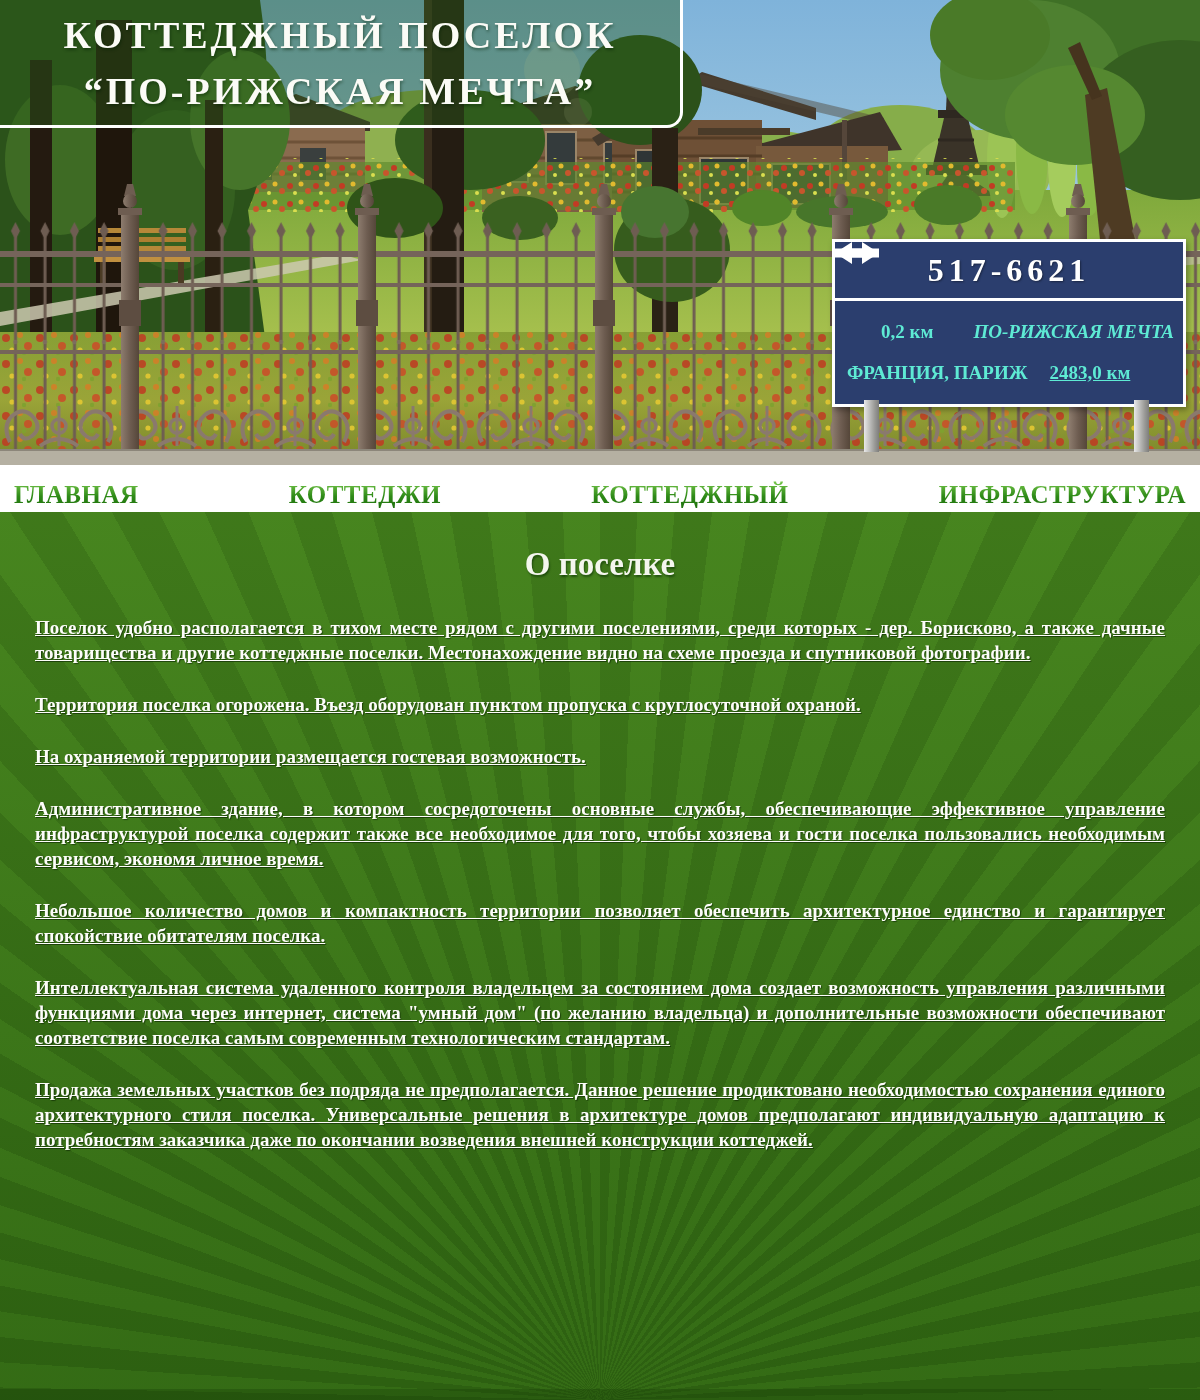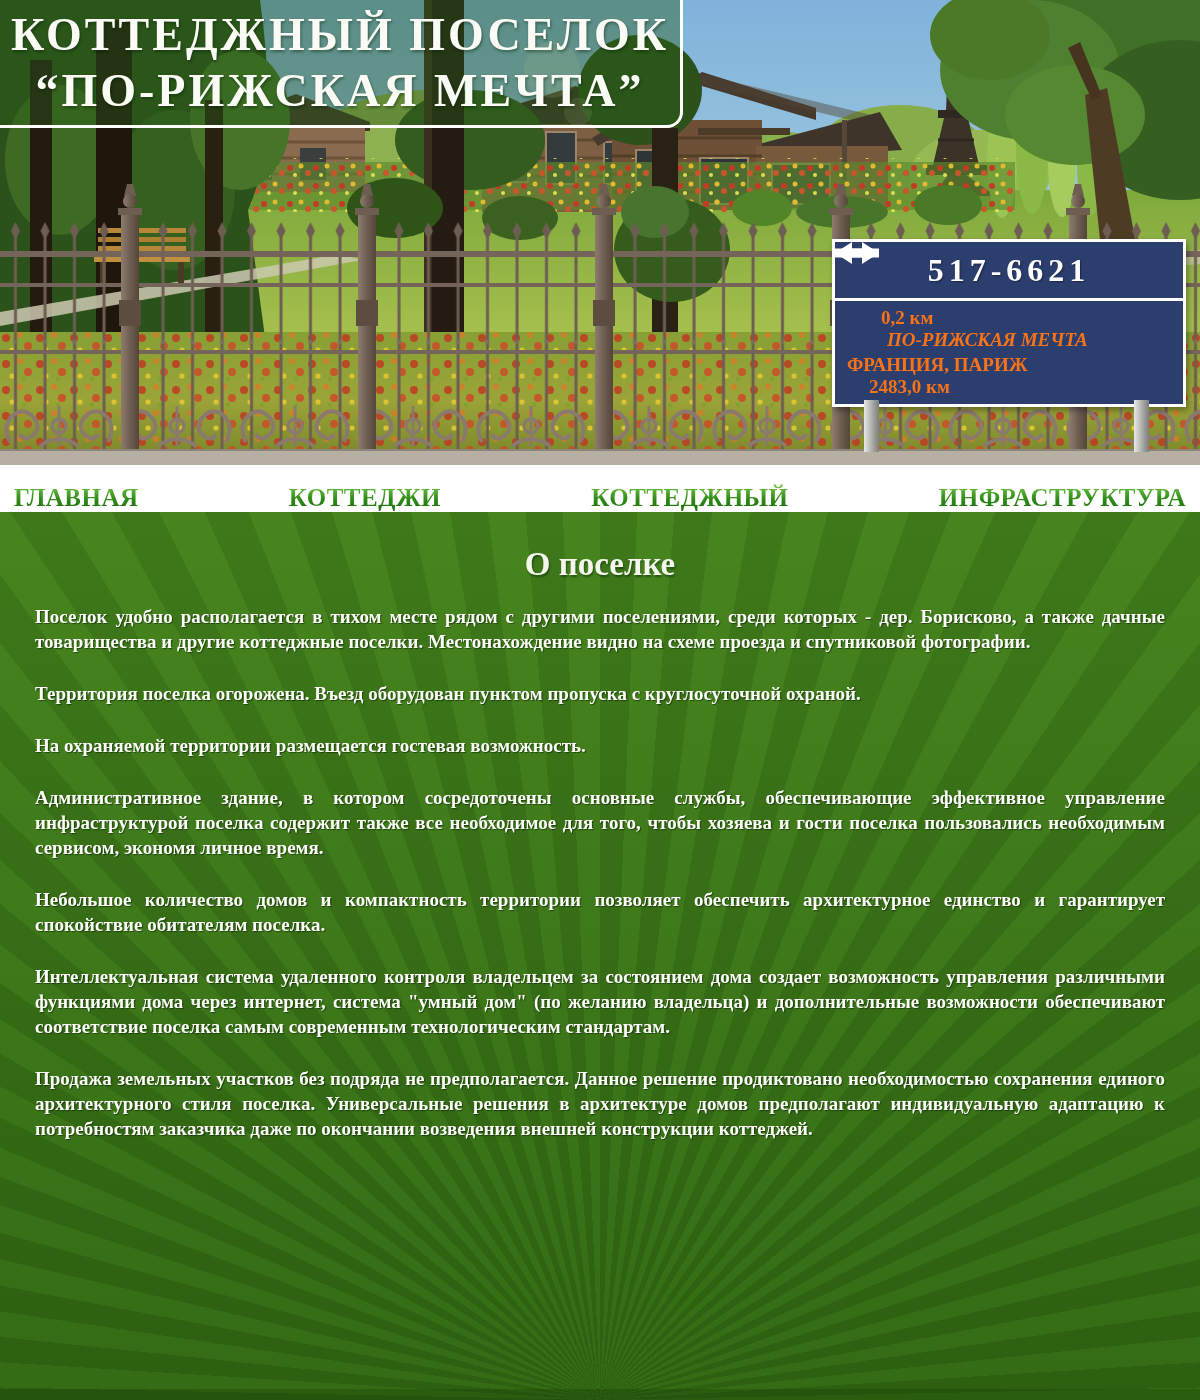--- a/index.html
+++ b/index.html
@@ -16,55 +16,55 @@
 
   .banner{
     position:absolute;left:0;top:0;width:680px;height:125px;
     background:rgba(42,92,26,0.42);
     border-right:3px solid #ffffff;border-bottom:3px solid #ffffff;
     border-bottom-right-radius:16px;
     display:flex;flex-direction:column;justify-content:center;align-items:center;
     box-sizing:content-box;cursor:pointer;
   }
   .banner-line{
-    color:#fbfbf6;font-weight:bold;font-size:46px;line-height:56px;
+    color:#fbfbf6;font-weight:bold;font-size:38px;line-height:56px;
     letter-spacing:3px;white-space:nowrap;
     text-shadow:1px 2px 3px rgba(0,30,0,0.45);
   }
 
   .sign{
     position:absolute;left:832px;top:239px;width:348px;
     background:#2b3e6e;border:3px solid #ffffff;
     box-shadow:2px 3px 6px rgba(0,0,0,0.35);
   }
   .sign-phone{
     height:56px;display:flex;align-items:center;justify-content:center;
     color:#ffffff;font-weight:bold;font-size:32px;letter-spacing:5px;
     border-bottom:3px solid #ffffff;
     text-shadow:1px 1px 2px rgba(0,0,0,0.4);
   }
   .sign-rows{height:99px;display:flex;flex-direction:column;justify-content:space-evenly;padding:2px 12px;}
-  .sign-row{display:flex;align-items:flex-start;color:#f97316;font-weight:bold;font-size:19px;white-space:nowrap;flex-direction:column;}
+  .sign-row{display:flex;align-items:flex-start;color:#5eead4;font-weight:bold;font-size:19px;white-space:nowrap;}
   .sign-row .arrow{width:44px;height:22px;flex:0 0 auto;}
   .sign-row.r1 .dist{margin-left:34px;}
   .sign-row.r1 .dest{margin-left:40px;font-style:italic;}
-  .sign-row.r2 .dist{margin-left:22px;}
+  .sign-row.r2 .dist{margin-left:22px;text-decoration:underline;}
   .sign-row.r2 .arrow{margin-left:auto;}
   .sign-post{
     position:absolute;top:400px;width:15px;height:52px;
     background:linear-gradient(90deg,#e8e8e8,#9b9b98 70%,#7e7e7c);
   }
   .sign-post.left{left:864px;}
   .sign-post.right{left:1134px;}
 
   
   .nav{
     width:1200px;height:47px;background:#ffffff;
-    display:flex;align-items:flex-end;justify-content:space-between;
-    padding:0 14px;box-sizing:border-box;
+    display:flex;align-items:flex-start;justify-content:space-between;
+    padding:16px 14px;box-sizing:border-box;
   }
   .nav a{
     text-decoration:none;font-weight:bold;font-size:25px;letter-spacing:0.5px;
     color:#2f8b1b;
     background:linear-gradient(180deg,#79c94d 0%,#2e8a17 55%,#1d6e0c 100%);
     -webkit-background-clip:text;background-clip:text;
     -webkit-text-fill-color:transparent;
     cursor:pointer;white-space:nowrap;
   }
 
@@ -75,24 +75,25 @@
     background:
       linear-gradient(180deg, rgba(150,220,80,0.10) 0%, rgba(0,25,0,0.16) 100%),
       repeating-conic-gradient(from 180deg at 50% 100%, #3e7b19 0deg 2.4deg, #356d14 2.4deg 4.8deg);
   }
   .content h1{
     margin:0;padding:34px 0 16px 0;
     text-align:center;color:#f4f6ee;font-size:33px;font-weight:bold;
     text-shadow:1px 2px 2px rgba(0,35,0,0.5);
   }
   .content p{
-    margin:5px 0 27px 0;
+    margin:16px 0 27px 0;
     color:#fdfdfa;font-weight:bold;font-size:19px;line-height:25px;
     text-align:justify;
     text-shadow:1px 1px 1px rgba(10,35,0,0.6);
+    text-decoration:underline;
   }
   .footer-strip{
     position:absolute;left:0;bottom:0;width:1200px;height:11px;
     background:rgba(10,40,0,0.22);
   }
 </style>
 </head>
 <body>
 
 <div class="page">

